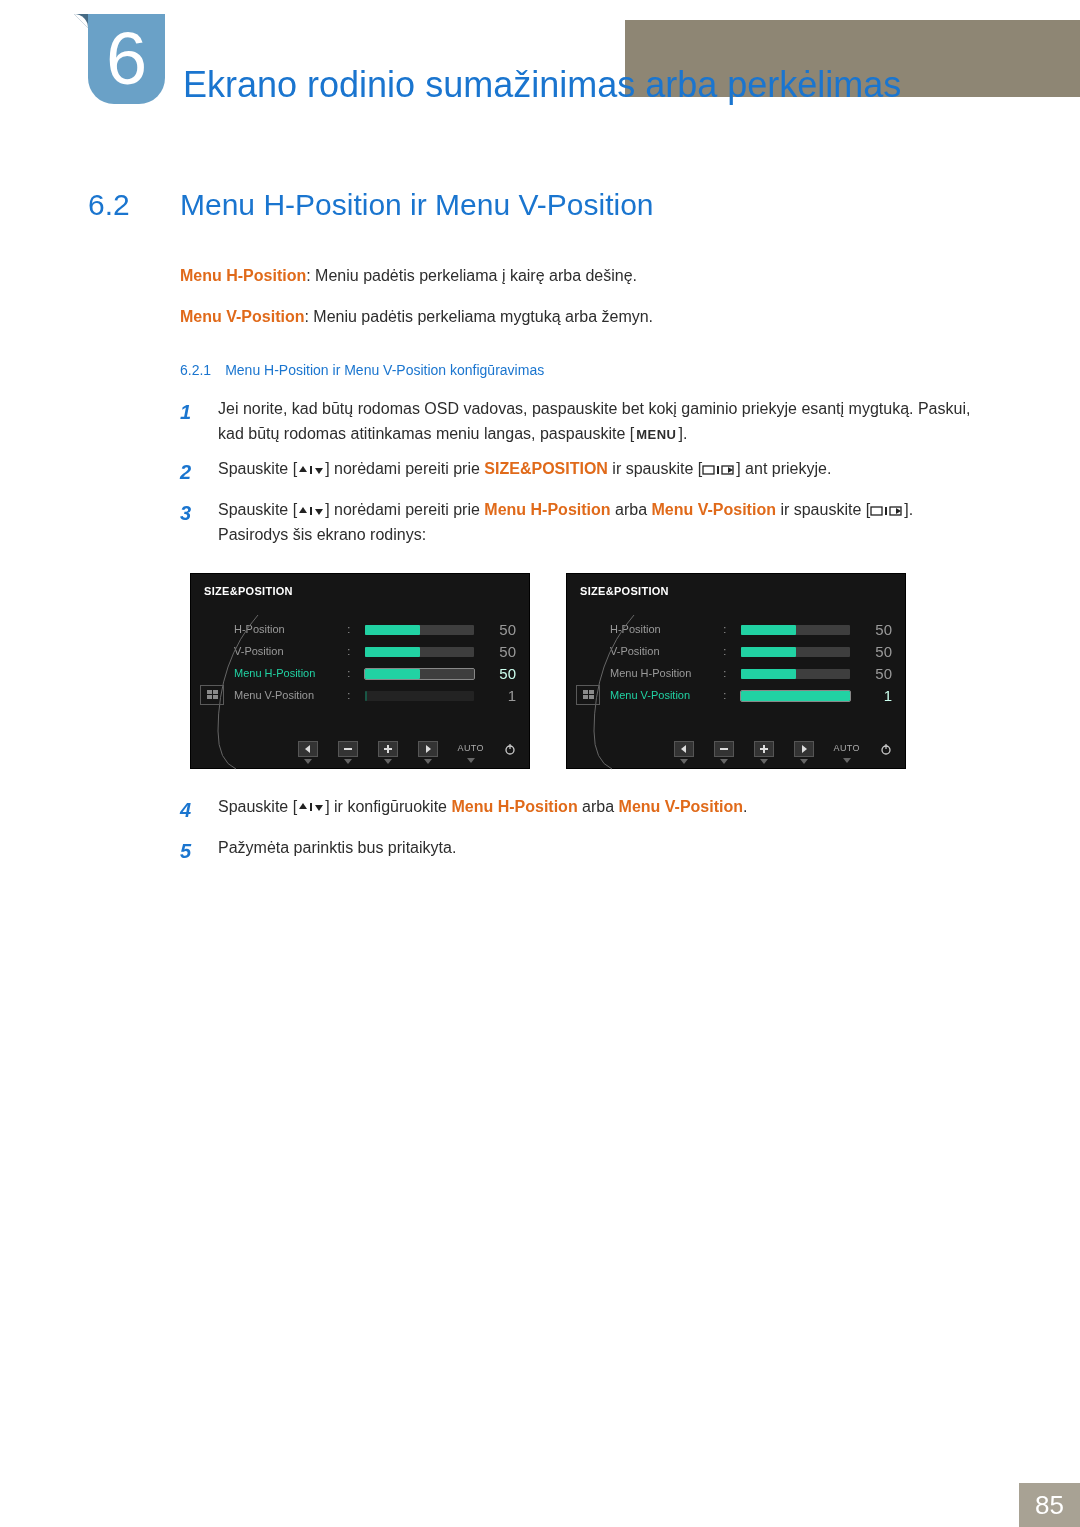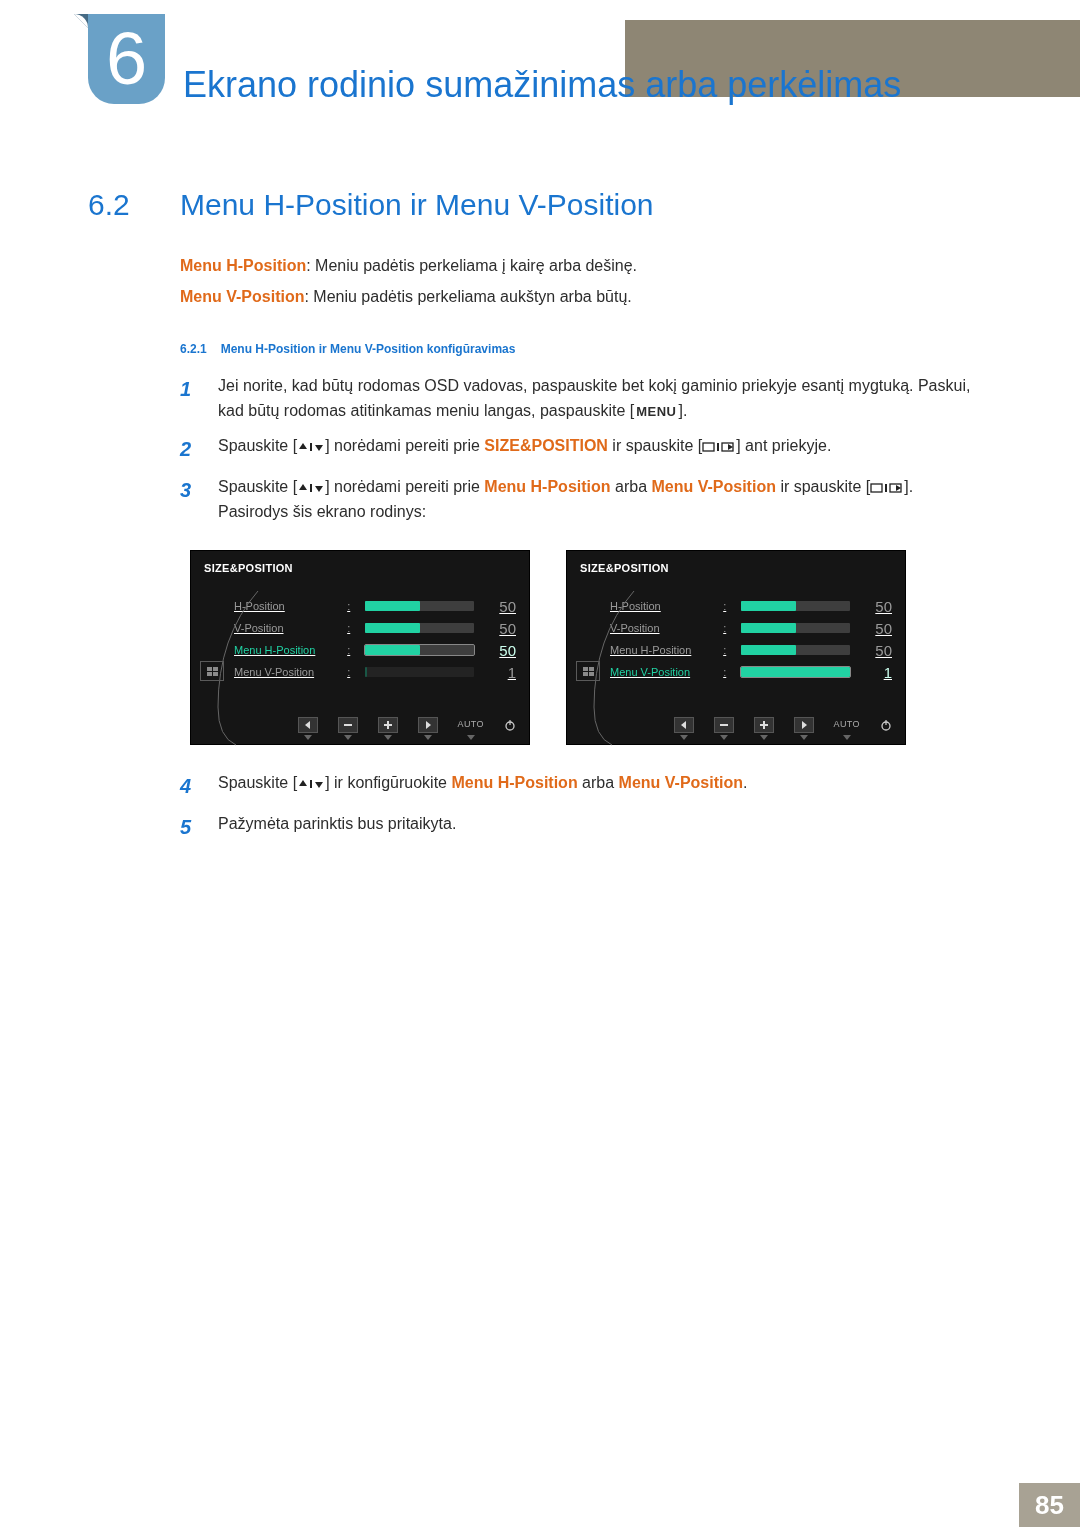--- a/index.html
+++ b/index.html
@@ -24,43 +24,43 @@
   .chapter-badge .corner::after{content:"";position:absolute;inset:0;background:#fff;border-top-right-radius:14px}
   .chapter-badge .corner{clip-path:polygon(0 0,100% 0,100% 100%)}
   .chapter-title{position:absolute;top:64px;left:183px;color:var(--blue);font-size:36px}
 
   
   .h2{position:absolute;top:188px;left:88px;color:var(--blue);font-size:30px}
   .h2 .num{display:inline-block;width:92px}
 
   
   .body{position:absolute;top:248px;left:180px;right:98px;font-size:16px;line-height:1.55}
-  .body p{margin:6px 0}
+  .body p{margin:16px 0}
   .orange{color:var(--orange);font-weight:600}
 
   
-  .h3line{display:flex;align-items:baseline;gap:14px;color:var(--blue);font-size:12px;margin-top:30px;font-weight:700}
+  .h3line{display:flex;align-items:baseline;gap:14px;color:var(--blue);font-size:14px;margin-top:30px;font-weight:400}
   .h3line .num{color:var(--blue)}
 
   
   ol.steps{list-style:none;padding:0;margin:16px 0 0 0}
   ol.steps>li{display:flex;gap:18px;margin:10px 0}
   ol.steps>li .idx{color:var(--blue);font-style:italic;font-size:20px;min-width:20px;font-weight:600}
   ol.steps>li .txt{flex:1;font-size:16px;line-height:1.55}
 
   
   .icon{display:inline-flex;align-items:center;vertical-align:middle}
   .icon svg{display:block}
   .menu-label{font-weight:700;font-family:Arial,Helvetica,sans-serif;letter-spacing:.5px;border:1px solid rgba(0,0,0,0);padding:0 1px;font-size:13px}
 
   
   .osd-row{display:flex;gap:36px;margin:26px 0;margin-left:10px}
   .osd{width:340px;background:var(--osd-bg);color:#fff;font-size:11px;font-family:Arial,Helvetica,sans-serif;padding:0;position:relative;box-shadow:0 0 0 1px #000 inset}
   .osd .osd-title{padding:10px 14px;font-weight:600;letter-spacing:.3px}
-  .osd .rows{position:relative;padding:8px 14px 62px 44px;text-decoration:underline;}
+  .osd .rows{position:relative;padding:8px 14px 62px 44px;}
   .osd .arc{position:absolute;left:24px;top:0;width:54px;height:160px;pointer-events:none}
   .osd .row{display:flex;align-items:center;height:22px;gap:8px}
   .osd .row .name{width:106px;color:var(--osd-grey)}
   .osd .row.active .name{color:var(--osd-cyan)}
   .osd .row .colon{width:10px;color:var(--osd-grey)}
   .osd .row .bar{width:110px;height:10px;background:#3e3e3e;position:relative;border-radius:1px}
   .osd .row .bar .fill{position:absolute;left:0;top:0;bottom:0;background:var(--osd-cyan);border-radius:1px}
   .osd .row.active .bar{outline:1px solid #888}
   .osd .row .bar.dim{opacity:.35}
   .osd .row .val{width:34px;text-align:right;color:var(--osd-grey);font-size:15px}
@@ -74,42 +74,42 @@
     border-left:4px solid transparent;border-right:4px solid transparent;border-top:5px solid #666}
   .osd .auto{font-size:9px;color:#aaa;letter-spacing:.4px;position:relative}
   .osd .auto::after{content:"";position:absolute;bottom:-8px;left:50%;transform:translateX(-50%);
     border-left:4px solid transparent;border-right:4px solid transparent;border-top:5px solid #666}
   .osd .power{width:12px;height:12px;position:relative}
   .osd .power svg{display:block}
 
   
   .page-footer{position:absolute;left:0;right:0;bottom:0;height:44px;display:flex;align-items:stretch;justify-content:flex-end}
   .page-footer .fbar{background:var(--greybar);color:#fff;display:flex;align-items:center;padding:0 18px;font-size:14px}
-  .page-footer .pg{background:#a8a294;color:#fff;font-size:26px;font-weight:700;display:flex;align-items:center;padding:0 16px}
+  .page-footer .pg{background:#a8a294;color:#fff;font-size:26px;font-weight:400;display:flex;align-items:center;padding:0 16px}
 </style>
 </head>
 <body>
 
 <div class="page">
 
   <div class="greybar"></div>
 
   <div class="chapter-badge">
     <div class="corner"></div>
     <span>6</span>
   </div>
   <div class="chapter-title">Ekrano rodinio sumažinimas arba perkėlimas</div>
 
   <div class="h2">
     <span class="num">6.2</span><span>Menu H-Position ir Menu V-Position</span>
   </div>
 
   <div class="body">
     <p><span class="orange">Menu H-Position</span><span>: Meniu padėtis perkeliama į kairę arba dešinę.</span></p>
-    <p><span class="orange">Menu V-Position</span><span>: Meniu padėtis perkeliama aukštyn arba būtų.</span></p>
+    <p><span class="orange">Menu V-Position</span><span>: Meniu padėtis perkeliama mygtuką arba žemyn.</span></p>
 
     <div class="h3line">
       <span class="num">6.2.1</span>
       <span>Menu H-Position ir Menu V-Position konfigūravimas</span>
     </div>
 
     <ol class="steps">
       <li>
         <span class="idx">1</span>
         <span class="txt">

